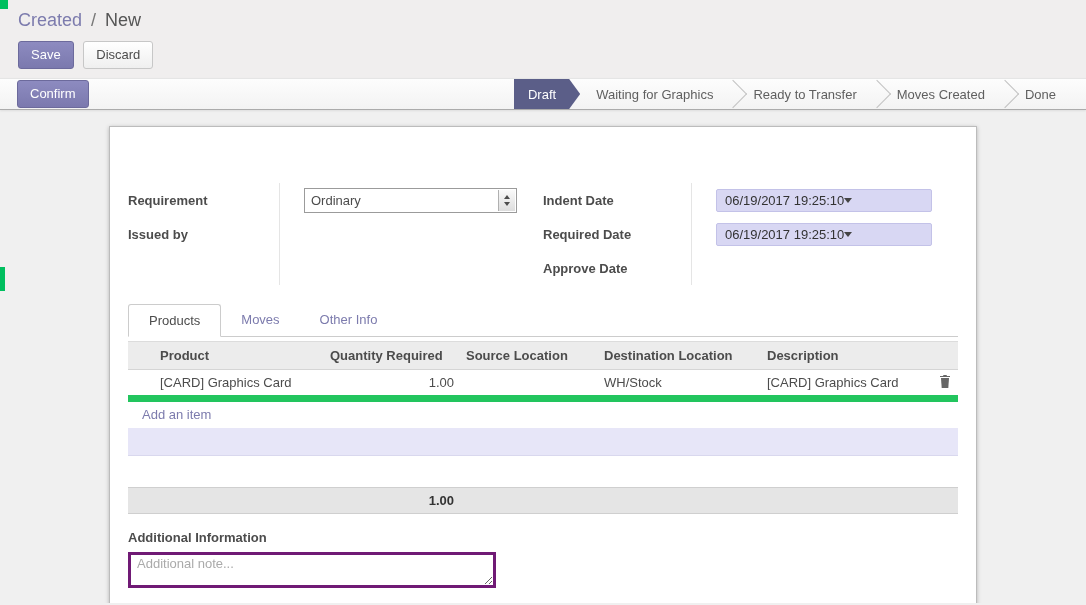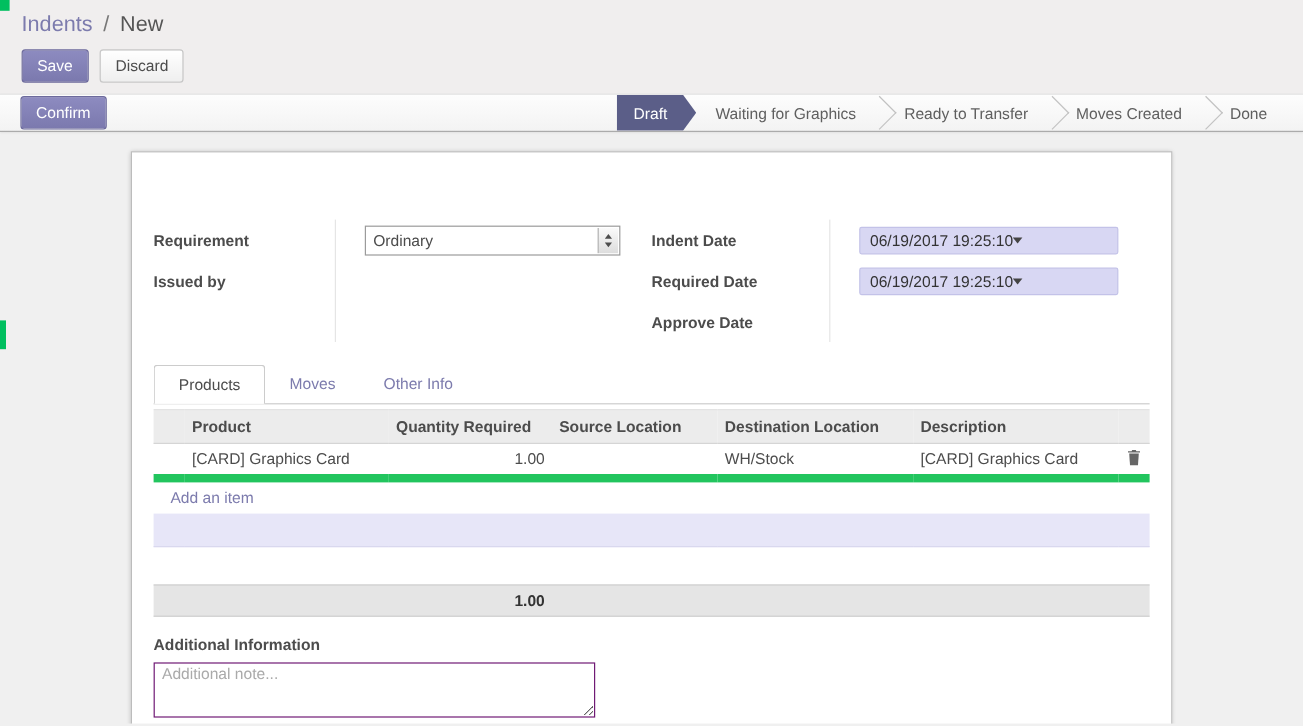--- a/index.html
+++ b/index.html
@@ -87,33 +87,33 @@
   .add-link { color:#7c7bad; cursor:pointer; text-decoration:none; }
   .o-list tr.lavender td { background:#e7e6f8; border-bottom:1px solid #d9d8ee; height:28px; }
   .td-trash { text-align:center; cursor:pointer; }
 
   .total-bar { margin-top:31px; height:27px; background:#e5e5e5; border-top:1px solid #cfcfcf;
                border-bottom:1px solid #cfcfcf; display:flex; align-items:center; }
   .total-value { width:332px; text-align:right; padding-right:6px; font-weight:bold; color:#333; }
 
   .additional { margin-top:16px; }
   .additional > label { display:block; font-weight:bold; margin-bottom:7px; }
-  .additional textarea { width:368px; height:46px; border:1px solid #701a75; padding:1px 6px;
+  .additional textarea { width:368px; height:36px; border:3px solid #701a75; padding:1px 6px;
                          font-family:"Liberation Sans", sans-serif; font-size:13px; color:#444; resize:both; }
   .additional textarea::placeholder { color:#aaa; }
 </style>
 </head>
 <body>
 
 <div class="corner-accent"></div>
 <div class="edge-accent"></div>
 
 <div class="control-panel">
   <div class="breadcrumb">
-    <span class="bc-section">Indents</span>
+    <span class="bc-section">Created</span>
     <span class="bc-sep">/</span>
     <span class="bc-current">New</span>
   </div>
   <div class="button-row">
     <button class="btn btn-primary">Save</button>
     <button class="btn btn-secondary">Discard</button>
   </div>
 </div>
 
 <div class="statusbar">

